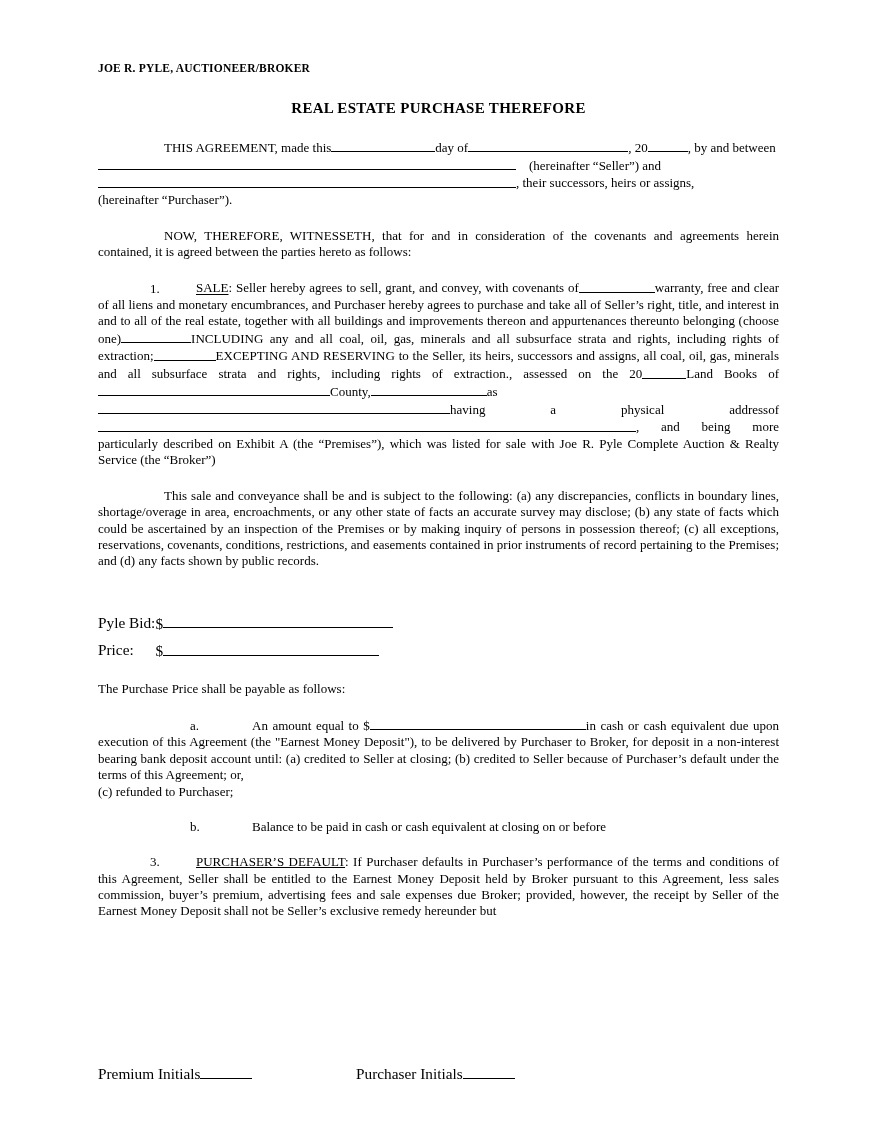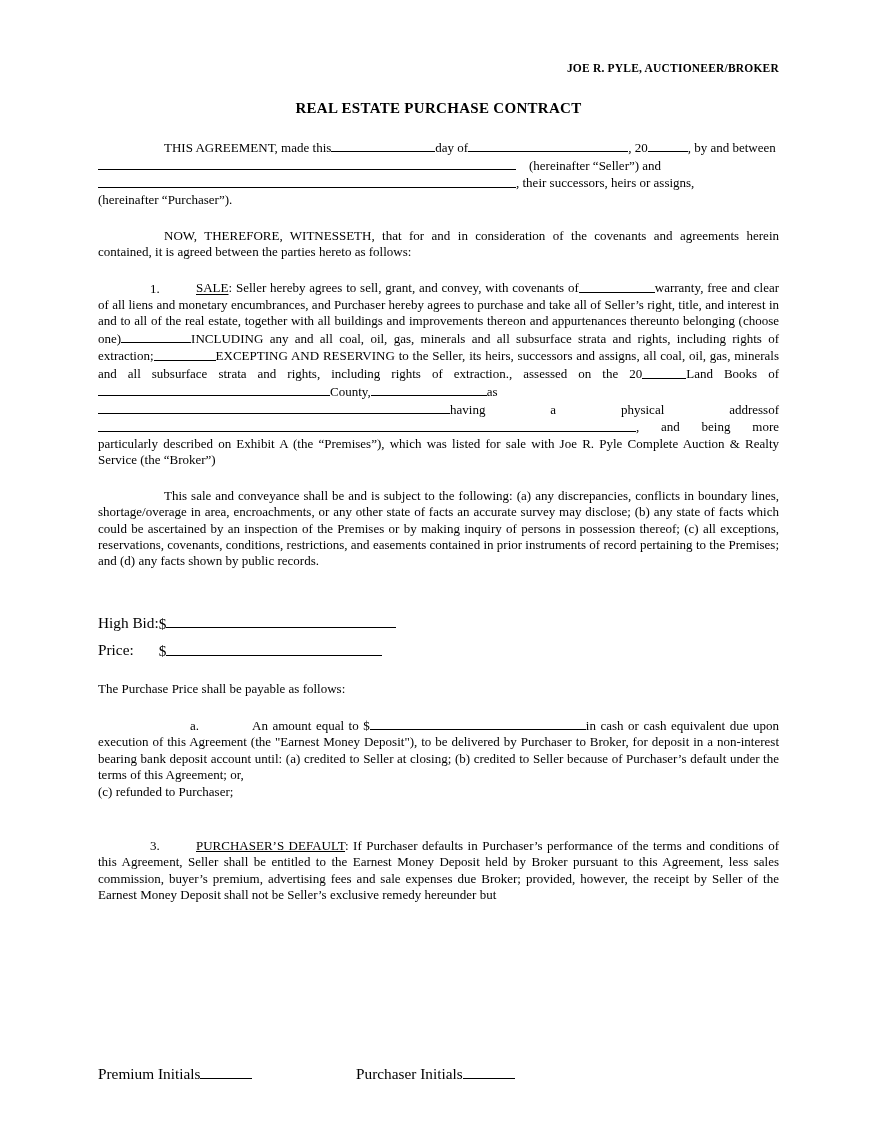--- a/index.html
+++ b/index.html
@@ -19,21 +19,20 @@
     min-height: 1135px;
     box-sizing: border-box;
     padding: 62px 98px 0 98px;
   }
   .letterhead {
     font-family: "Liberation Serif", serif;
     font-weight: bold;
     font-size: 11.5px;
     letter-spacing: 0.2px;
     margin: 0 0 26px 0;
-    text-align: right;
   }
   h1.doc-title {
     text-align: center;
     font-size: 15px;
     font-weight: bold;
     letter-spacing: 0.3px;
     margin: 0 0 22px 0;
   }
   p {
     margin: 0 0 0 0;
@@ -123,21 +122,21 @@
     vertical-align: baseline;
   }
 </style>
 </head>
 <body>
 
 <div class="page">
 
   <div class="letterhead">JOE R. PYLE, AUCTIONEER/BROKER</div>
 
-  <h1 class="doc-title">REAL ESTATE PURCHASE CONTRACT</h1>
+  <h1 class="doc-title">REAL ESTATE PURCHASE THEREFORE</h1>
 
   <p>
     <span class="indent" style="display:inline-block;width:66px;"></span><span>THIS AGREEMENT, made this</span><span class="blank" style="width:104px"></span><span>day of</span><span class="blank" style="width:160px"></span><span>, 20</span><span class="blank" style="width:40px"></span><span>, by and  between</span>
   </p>
   <p>
     <span class="blank" style="width:418px"></span>&nbsp;&nbsp;&nbsp;&nbsp;<span>(hereinafter   “Seller”)   and</span>
   </p>
   <p>
     <span class="blank" style="width:418px"></span><span>, their successors, heirs or assigns,</span>
   </p>
@@ -158,21 +157,21 @@
   <p class="indent">This sale and conveyance shall be and is subject to the following: (a) any discrepancies, conflicts in boundary lines, shortage/overage in area, encroachments, or any other state of facts an accurate survey may disclose; (b) any state of facts which could be ascertained by an inspection of the Premises or by making inquiry of persons in possession thereof; (c) all exceptions, reservations, covenants, conditions, restrictions, and easements contained in prior instruments of record pertaining to the Premises; and (d) any facts shown by public records.</p>
 
   <div class="gap-md"></div>
 
 
   <div class="gap-lg"></div>
 
   <table class="price-table">
     <tbody>
         <tr>
-      <td class="label">High Bid:</td>
+      <td class="label">Pyle Bid:</td>
       <td class="amount">
         <span>$</span><span class="money-line"></span>
       </td>
     </tr>
     <tr>
       <td class="label">Price:</td>
       <td class="amount">
         <span>$</span><span class="money-line-short"></span>
       </td>
     </tr>
@@ -185,20 +184,23 @@
 
   <div class="gap-md"></div>
 
   <p>
     <span class="sub-letter" style="margin-left:92px">a.</span><span>An amount equal to $</span><span class="blank" style="width:216px"></span><span>in  cash  or  cash  equivalent due upon execution of this Agreement (the "Earnest Money Deposit"), to be delivered by Purchaser to Broker, for deposit in a non-interest bearing bank deposit account until: (a) credited to Seller at closing; (b) credited to Seller because of Purchaser’s default under the terms of this Agreement; or,</span>
   </p>
   <p>(c) refunded to Purchaser;</p>
 
   <div class="gap-md"></div>
 
+  <p>
+    <span class="sub-letter" style="margin-left:92px">b.</span><span>Balance  to  be  paid  in  cash  or  cash  equivalent  at  closing  on  or  before</span>
+  </p>
 
   <div class="gap-md"></div>
 
   <p>
     <span class="numlabel" style="margin-left:52px">3.</span><span class="u">PURCHASER’S DEFAULT</span><span>: If Purchaser defaults in Purchaser’s performance of the terms and conditions of this Agreement, Seller shall be entitled to the Earnest Money Deposit held by Broker pursuant to this Agreement, less sales commission, buyer’s premium, advertising fees and sale expenses due Broker; provided, however, the receipt by Seller of the Earnest Money Deposit shall not be Seller’s exclusive remedy hereunder but</span>
   </p>
 
   <div class="footer">
     <div class="seller">
       <span>Premium Initials</span><span class="sig-blank"></span>

